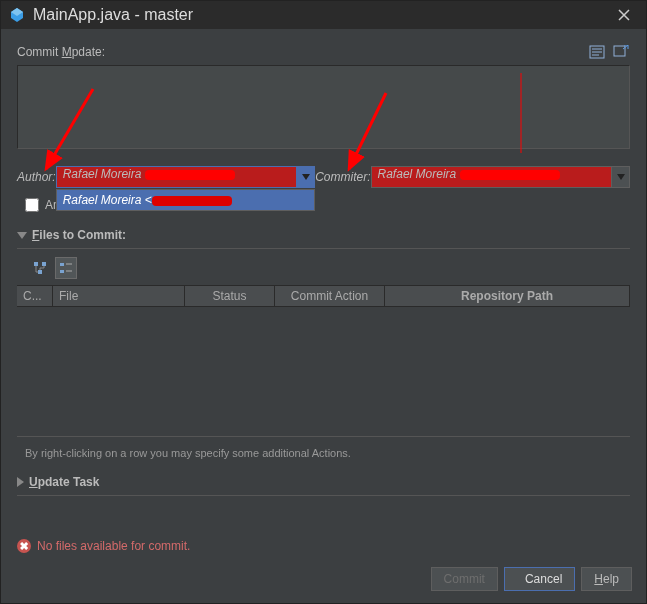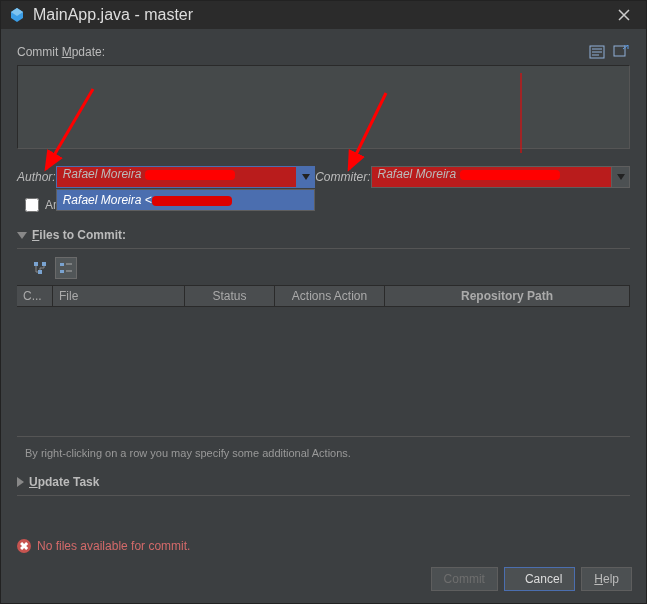--- a/index.html
+++ b/index.html
@@ -181,21 +181,21 @@
               <rect x="1" y="9" width="4" height="3" fill="#7aa3d0"></rect>
               <line x1="7" y1="3" x2="13" y2="3" stroke="#aaa"></line>
               <line x1="7" y1="10" x2="13" y2="10" stroke="#aaa"></line>
             </svg>
         </span>
       </div>
       <div class="table-hdr">
         <div class="col col-c">C...</div>
         <div class="col col-file">File</div>
         <div class="col col-status">Status</div>
-        <div class="col col-action">Actions Action</div>
+        <div class="col col-action">Commit Action</div>
         <div class="col col-repo">Repository Path</div>
       </div>
       <div class="table-body"></div>
       <div class="hint">By right-clicking on a row you may specify some additional Actions.</div>
     </div>
 
     <div class="section">
       <div class="section-hdr">
         <span class="tri right"></span>
         <strong><span class="mn">U</span><span>pdate Task</span></strong>

